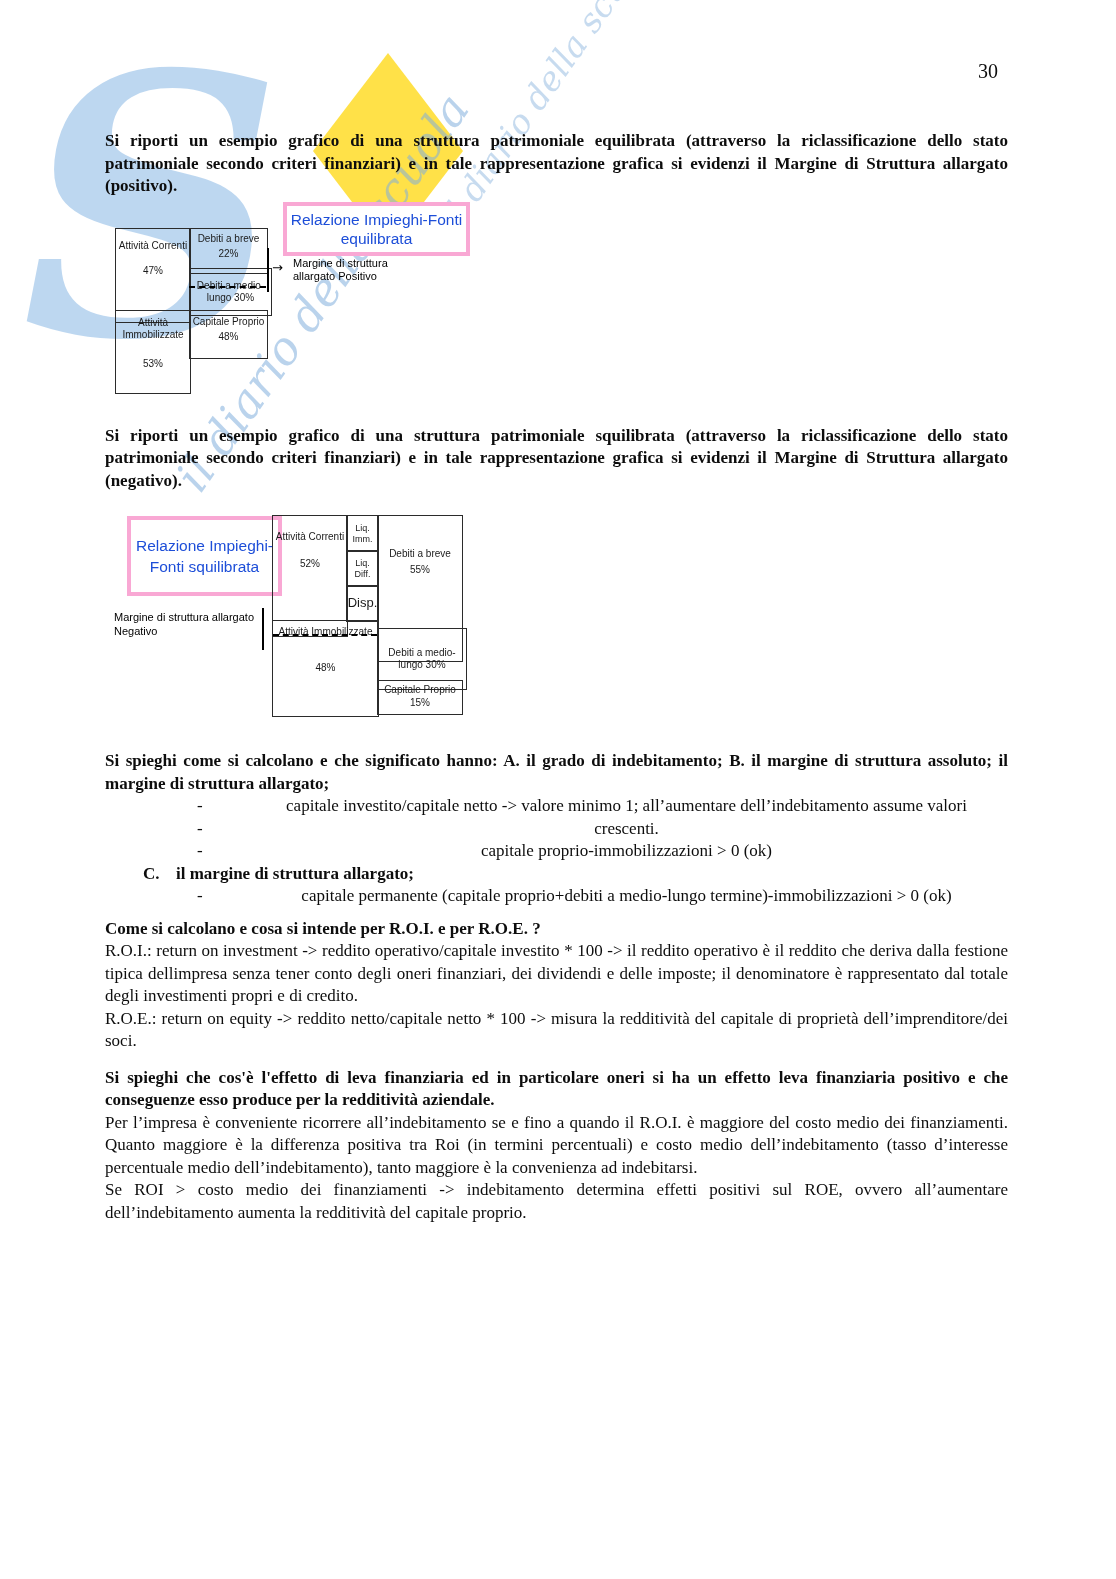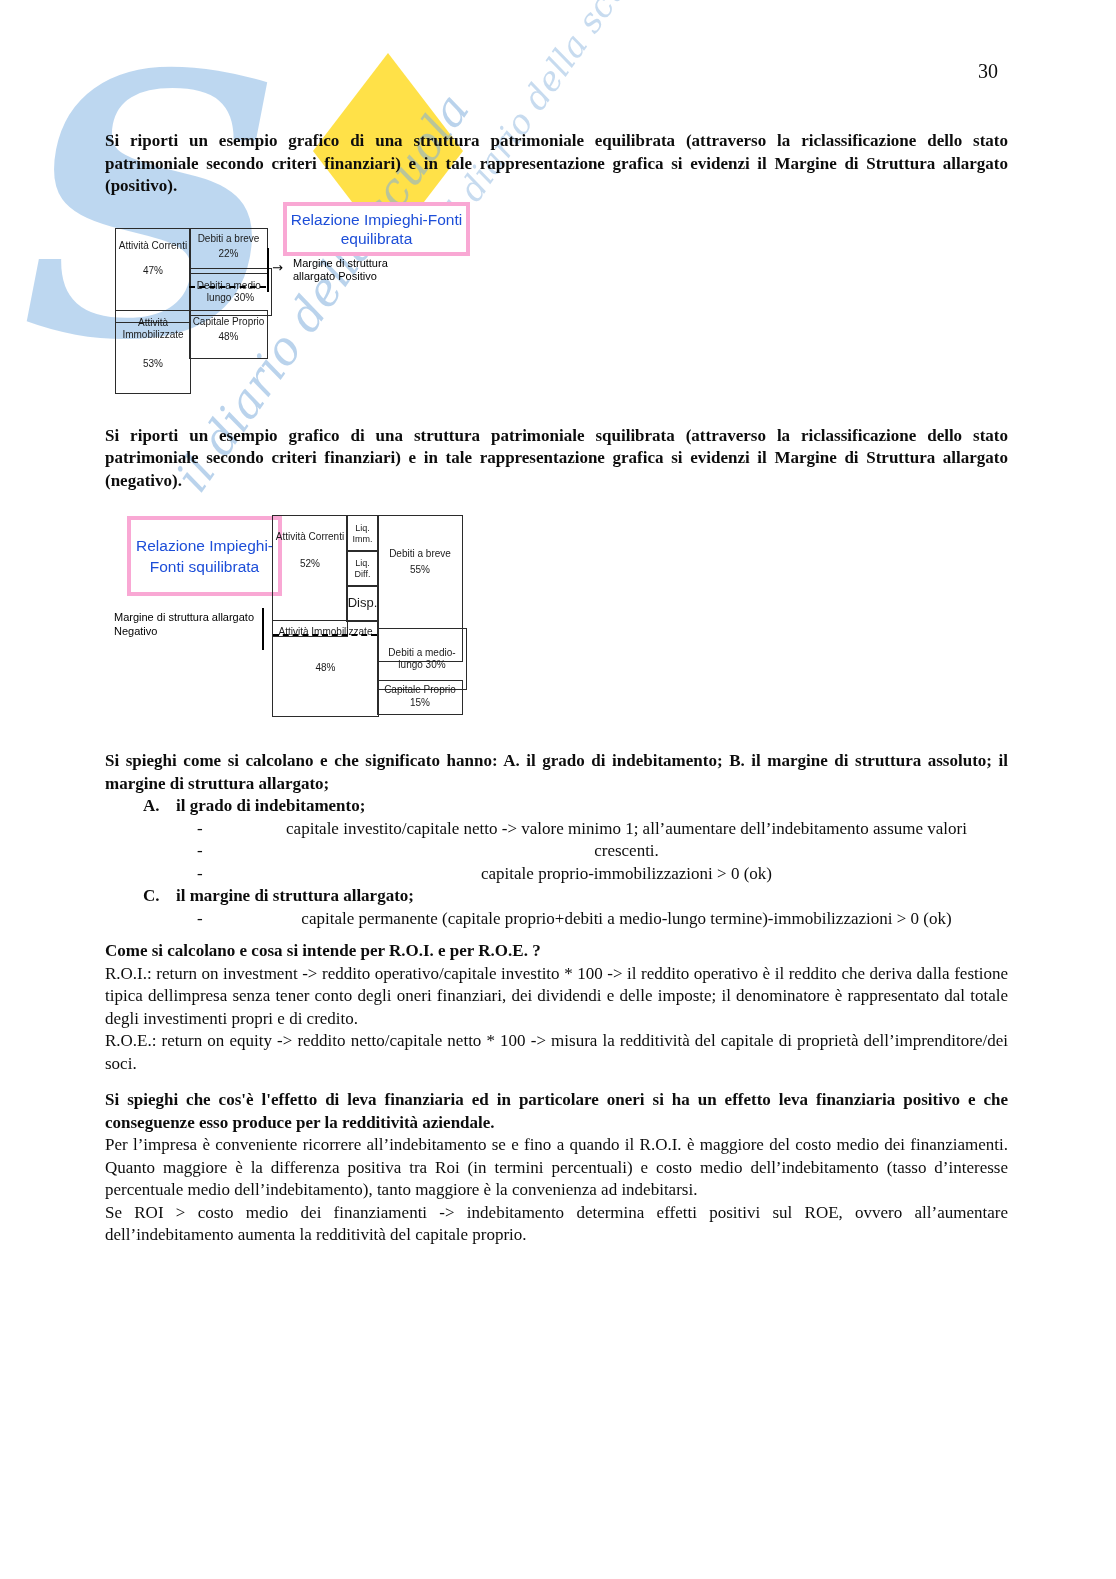--- a/index.html
+++ b/index.html
@@ -158,23 +158,20 @@
       <div class="dbox b2-cp">
         <span>Capitale Proprio</span>
         <span class="pct">15%</span>
       </div>
       <div class="dashline"></div>
     </div>
 
     <p class="para bold mt-q3">Si spieghi come si calcolano e che significato hanno: A. il grado di indebitamento; B. il margine di struttura assoluto; il margine di struttura allargato;</p>
 
     <div>
-      <div class="lrow">
-        <span class="lmark">A.</span><span class="ltitle">il grado di indebitamento;</span>
-      </div>
       <div class="srow">
         <span class="sdash">-</span>
           <span class="stext">capitale investito/capitale netto -&gt; valore minimo 1; all’aumentare dell’indebitamento assume valori</span>
       </div>
       <div class="srow">
         <span class="sdash">-</span>
           <span class="stext">crescenti.</span>
       </div>
       <div class="srow">
         <span class="sdash">-</span>

